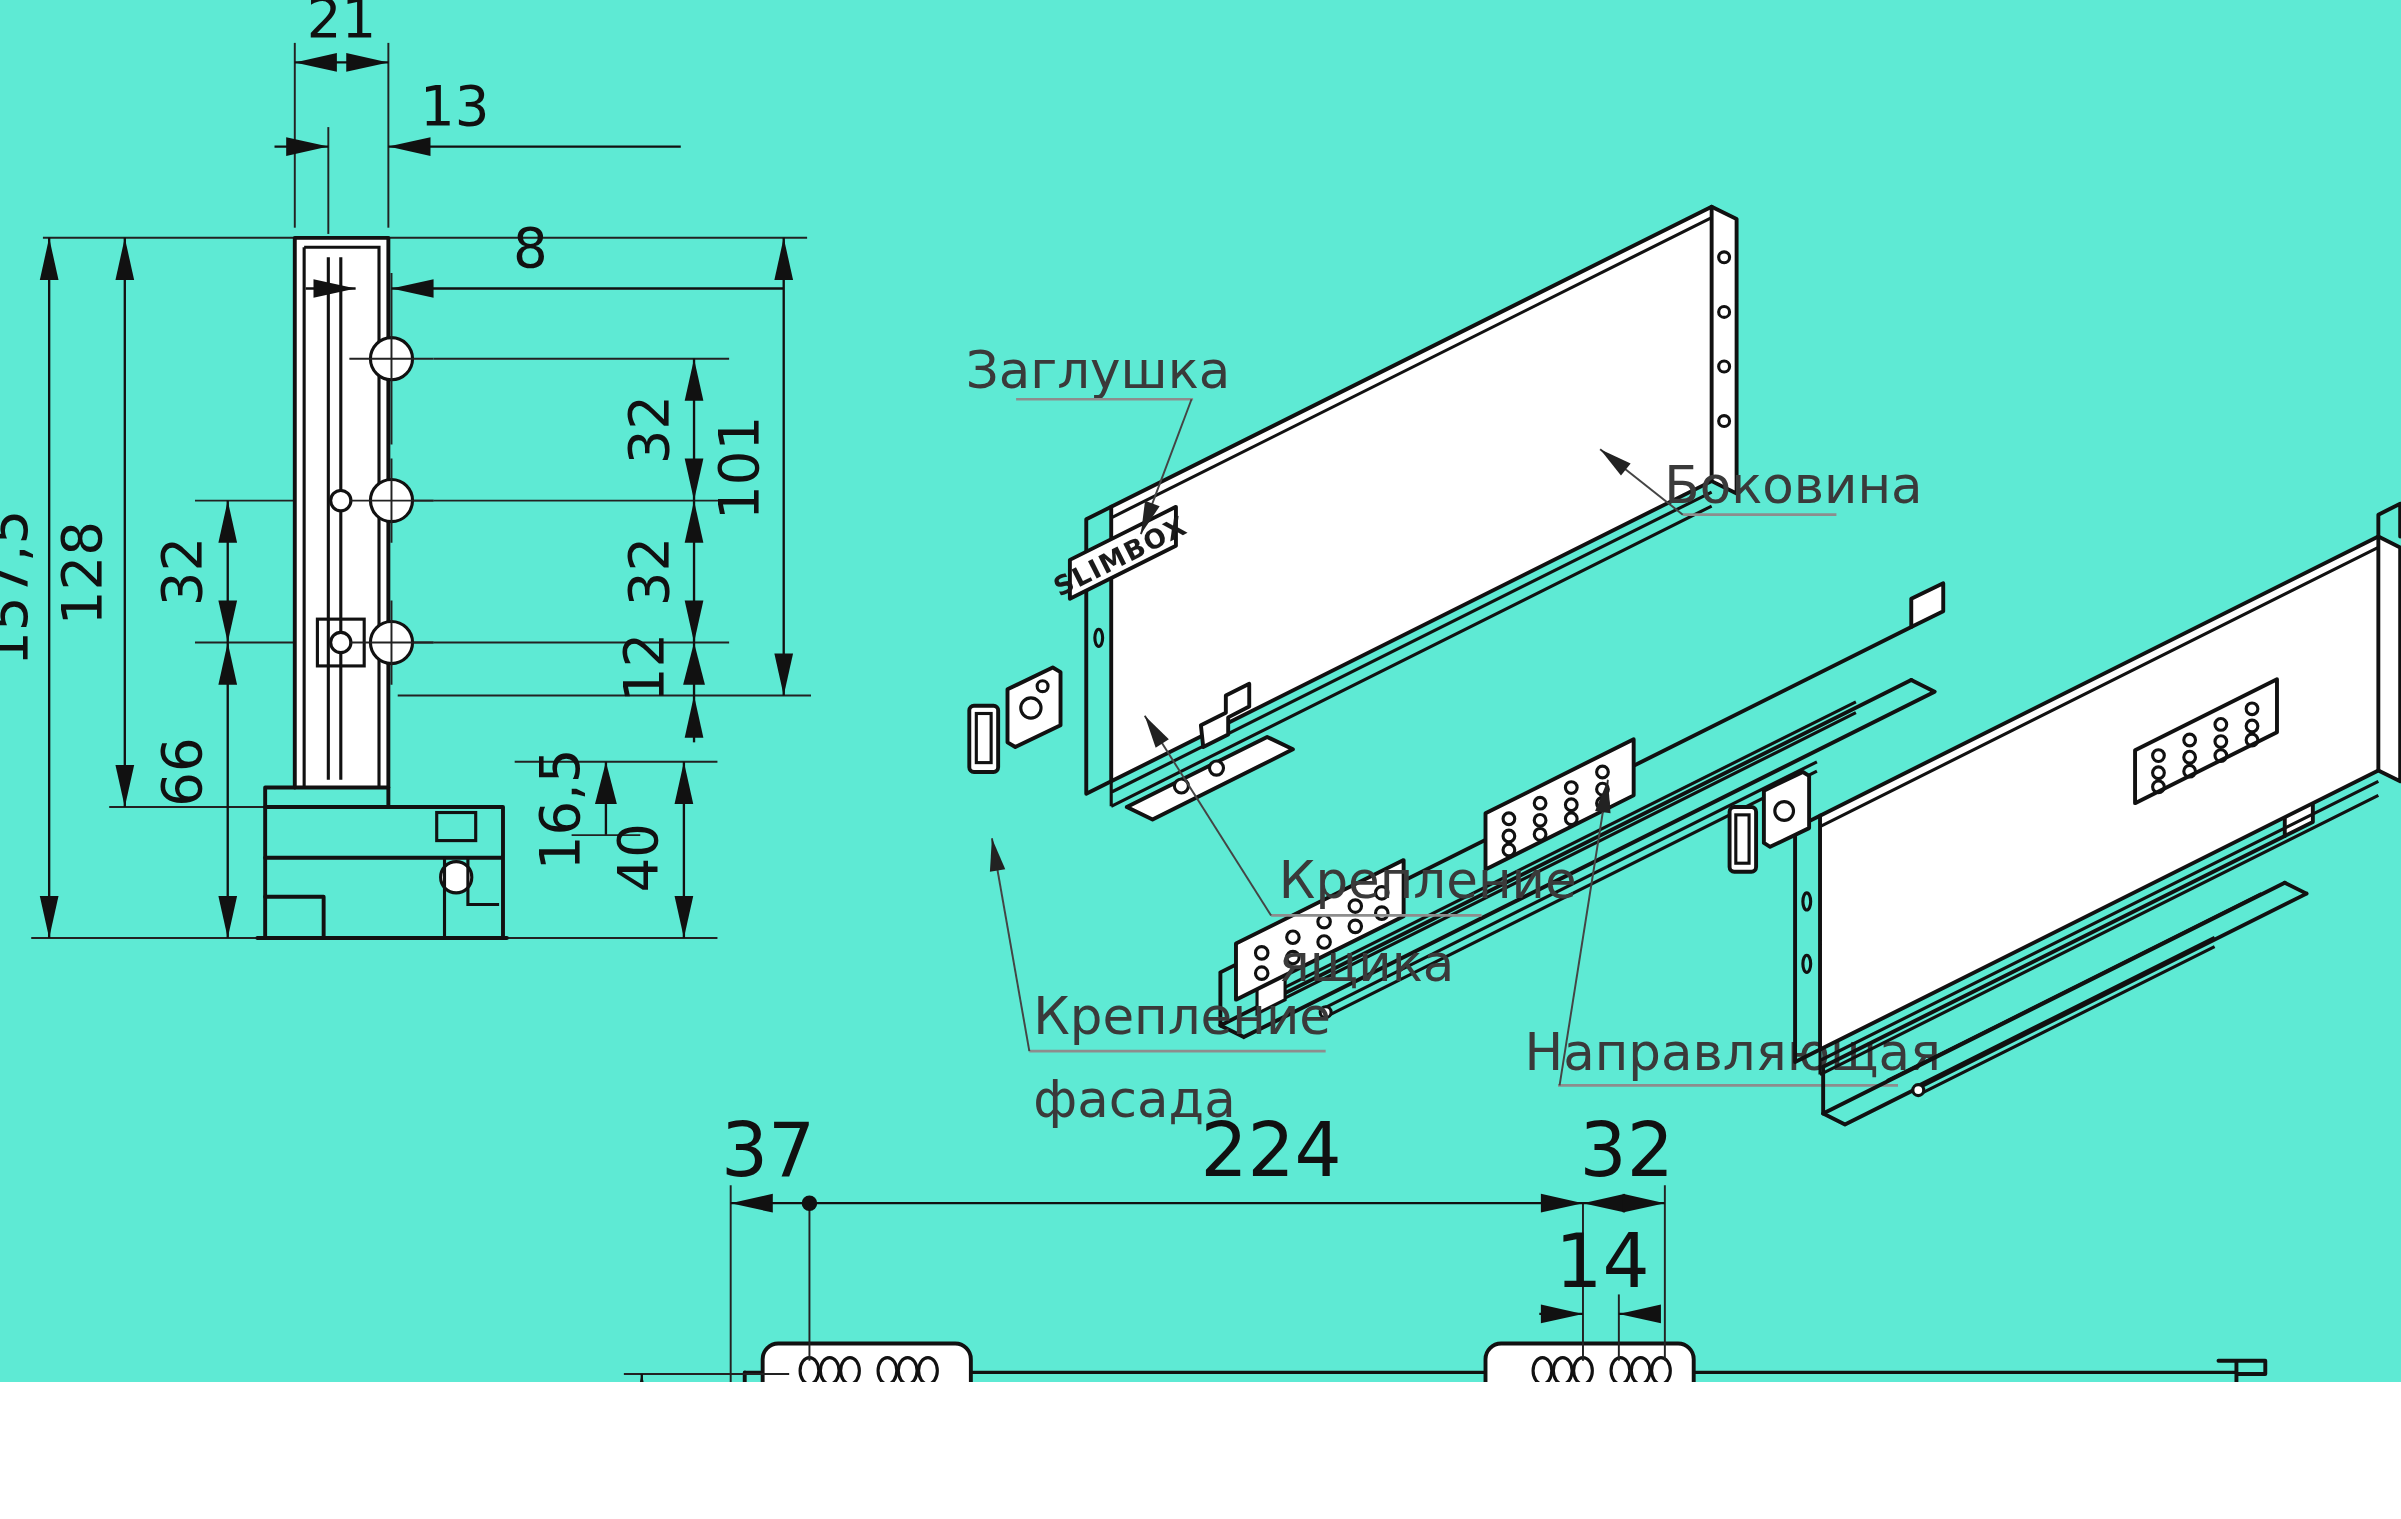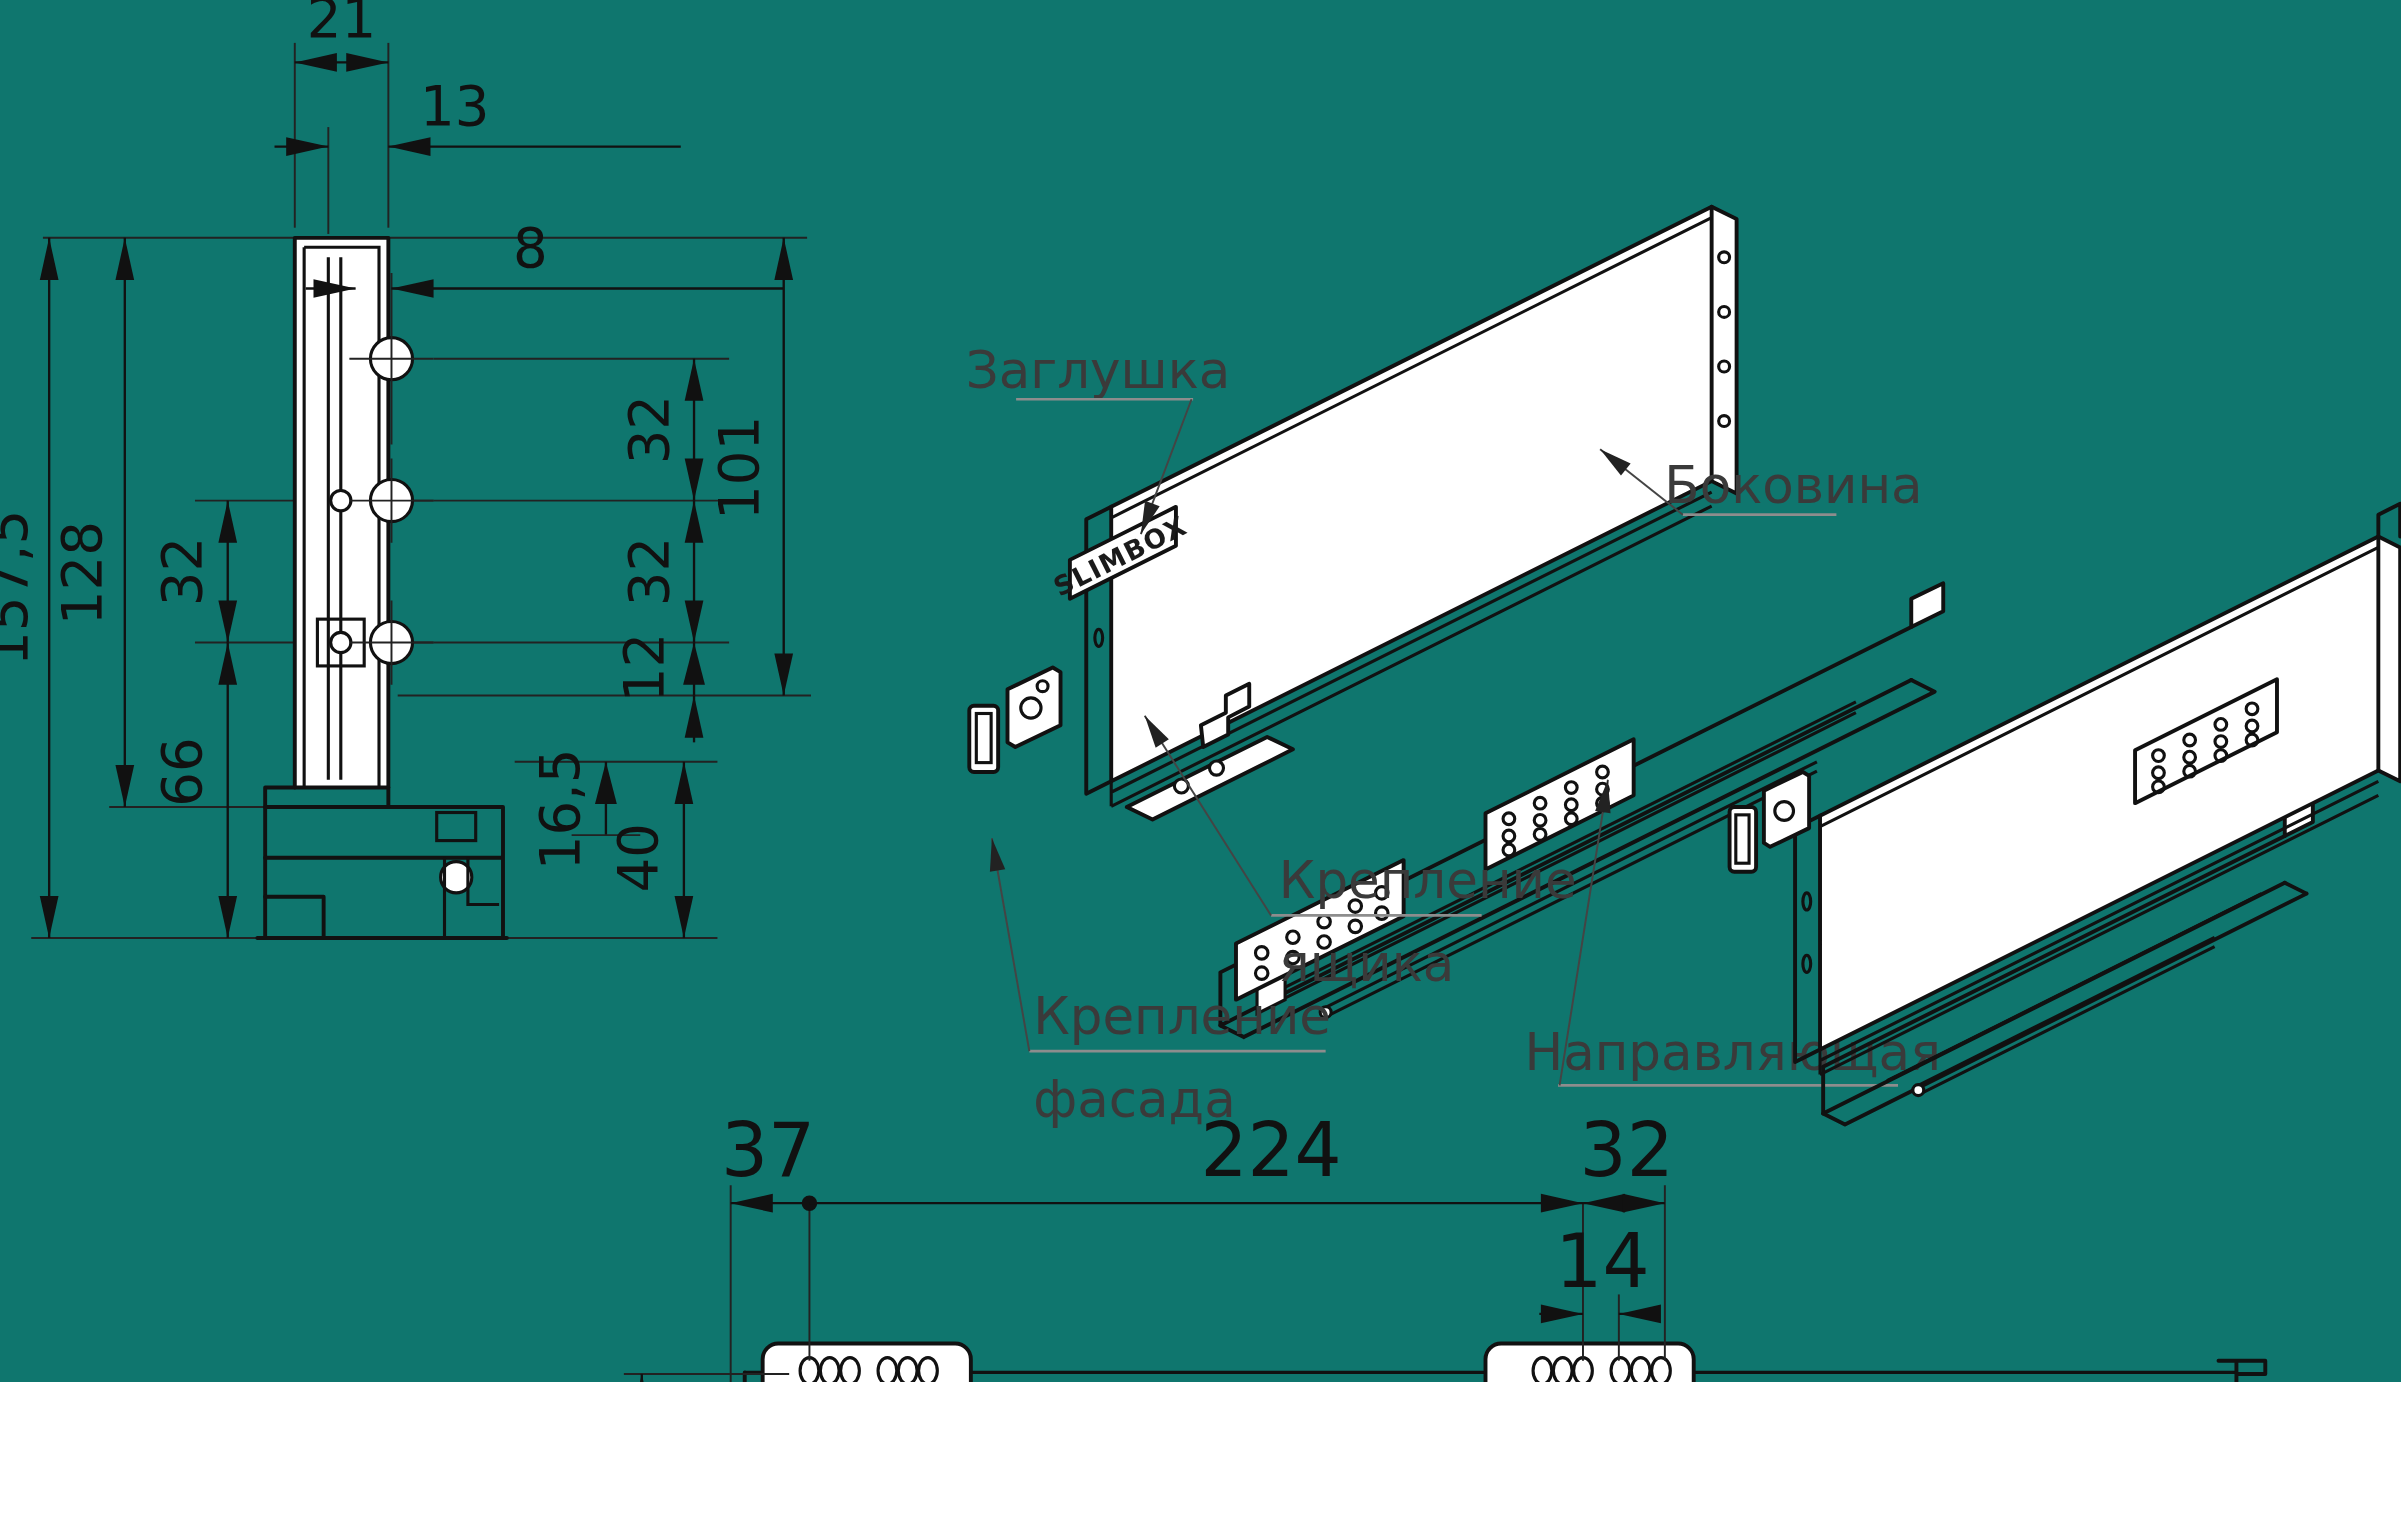--- a/index.html
+++ b/index.html
@@ -1,16 +1,16 @@
 <!DOCTYPE html>
 <html style="font-size:12.5px"><head>
 <meta charset="utf-8">
 <style>
   html,body{margin:0;padding:0;background:#fff}
-  .stage{width:2401px;height:1382px;background:#0f766e;position:relative;overflow:hidden}
+  .stage{width:2401px;height:1382px;background:#5eead4;position:relative;overflow:hidden}
   svg{display:block;width:2401px;height:1519px}
   .pl{stroke:#111;stroke-width:5;fill:none;stroke-linejoin:round;stroke-linecap:round}
   .pm{stroke:#111;stroke-width:4;fill:none}
   .tn{stroke:#222;stroke-width:2.5;fill:none}
   .dm{stroke:#111;stroke-width:3;fill:none}
   .wf{fill:#fff}
   .bk{fill:#111}
   .dt{font-family:"DejaVu Sans",sans-serif;font-size:70px;fill:#111}
   .db{font-family:"DejaVu Sans",sans-serif;font-size:95px;fill:#111}
   .lb{font-family:"DejaVu Sans",sans-serif;font-size:66px;fill:#3a3a3a}

